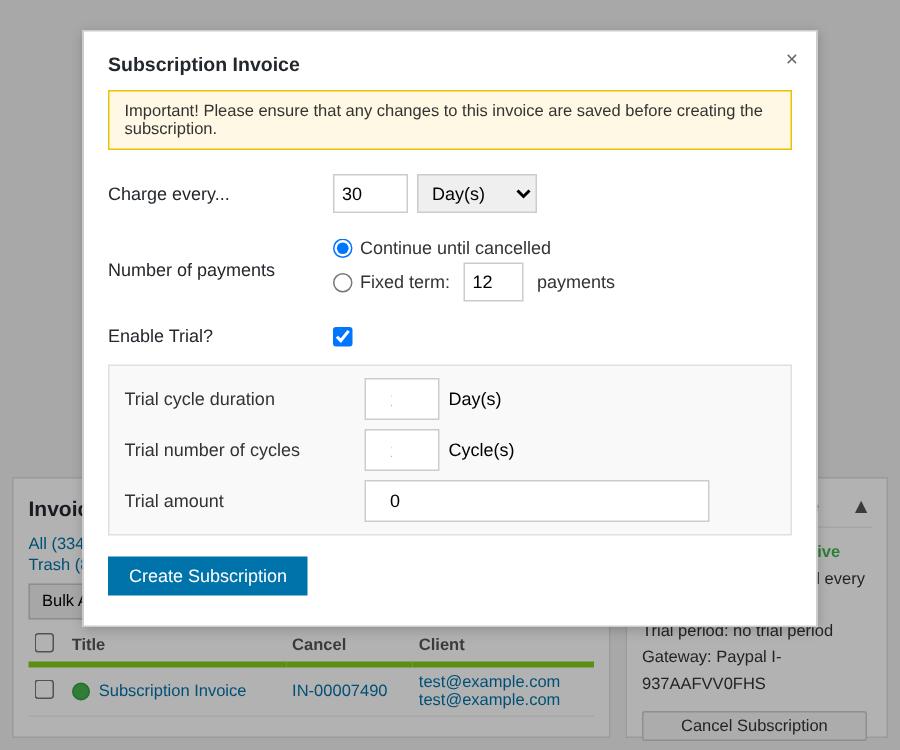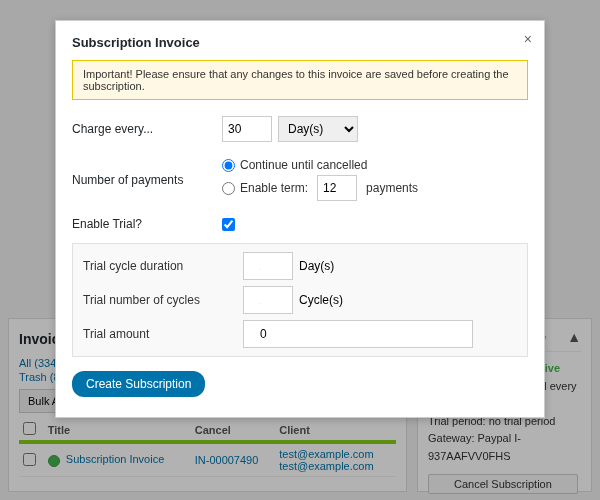--- a/index.html
+++ b/index.html
@@ -151,21 +151,21 @@
     }
 
     .create-btn {
       background: #0073aa;
       color: #fff;
       border: none;
       padding: 6px 14px;
       font-size: 12px;
       cursor: pointer;
       margin-top: 14px;
-      border-radius: 12px;
+      border-radius: 0;
       text-align: right;
     }
 
     
     .bottom-section {
       position: absolute;
       bottom: 0; left: 0; right: 0;
       display: flex;
       gap: 10px;
       padding: 8px;
@@ -360,21 +360,21 @@
     <div class="form-row">
       <div class="form-label">Number of payments</div>
       <div class="form-controls">
         <div class="radio-group">
           <div class="radio-row">
             <input type="radio" name="payments" checked="" style="">
             <span>Continue until cancelled</span>
           </div>
           <div class="radio-row">
             <input type="radio" name="payments" style="">
-            <span>Enable term:</span>
+            <span>Fixed term:</span>
             <input type="number" style="width: 40px; margin-left: 4px;" value="12">
             <span style="margin-left:4px;">payments</span>
           </div>
         </div>
       </div>
     </div>
 
     
     <div class="form-row">
       <div class="form-label">Enable Trial?</div>

